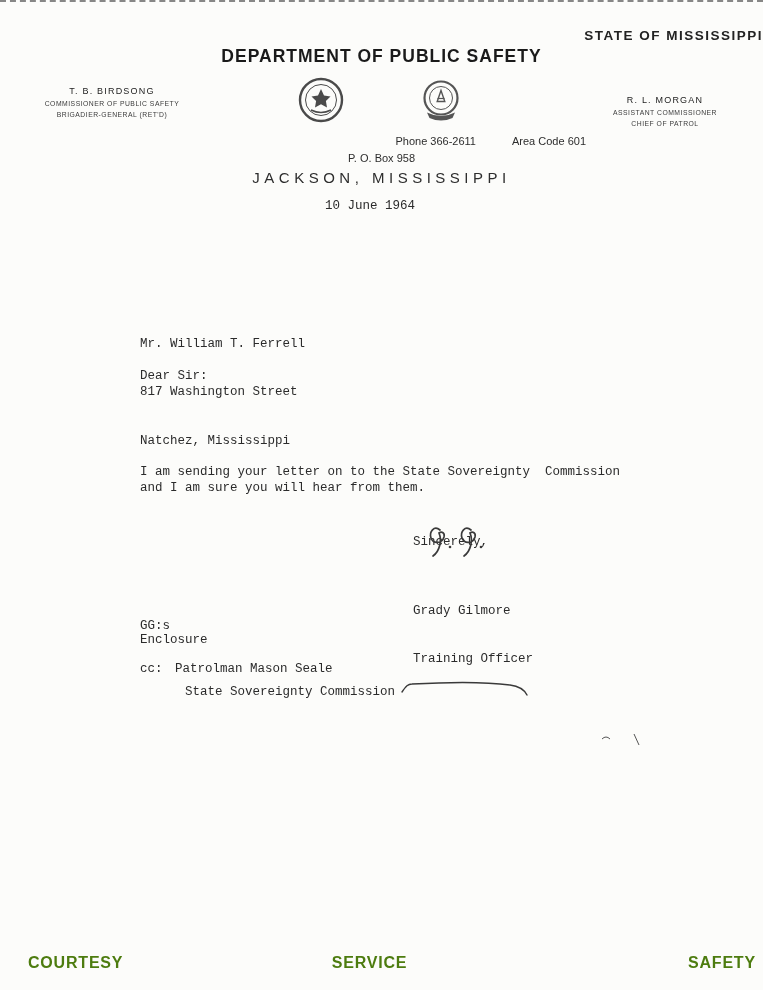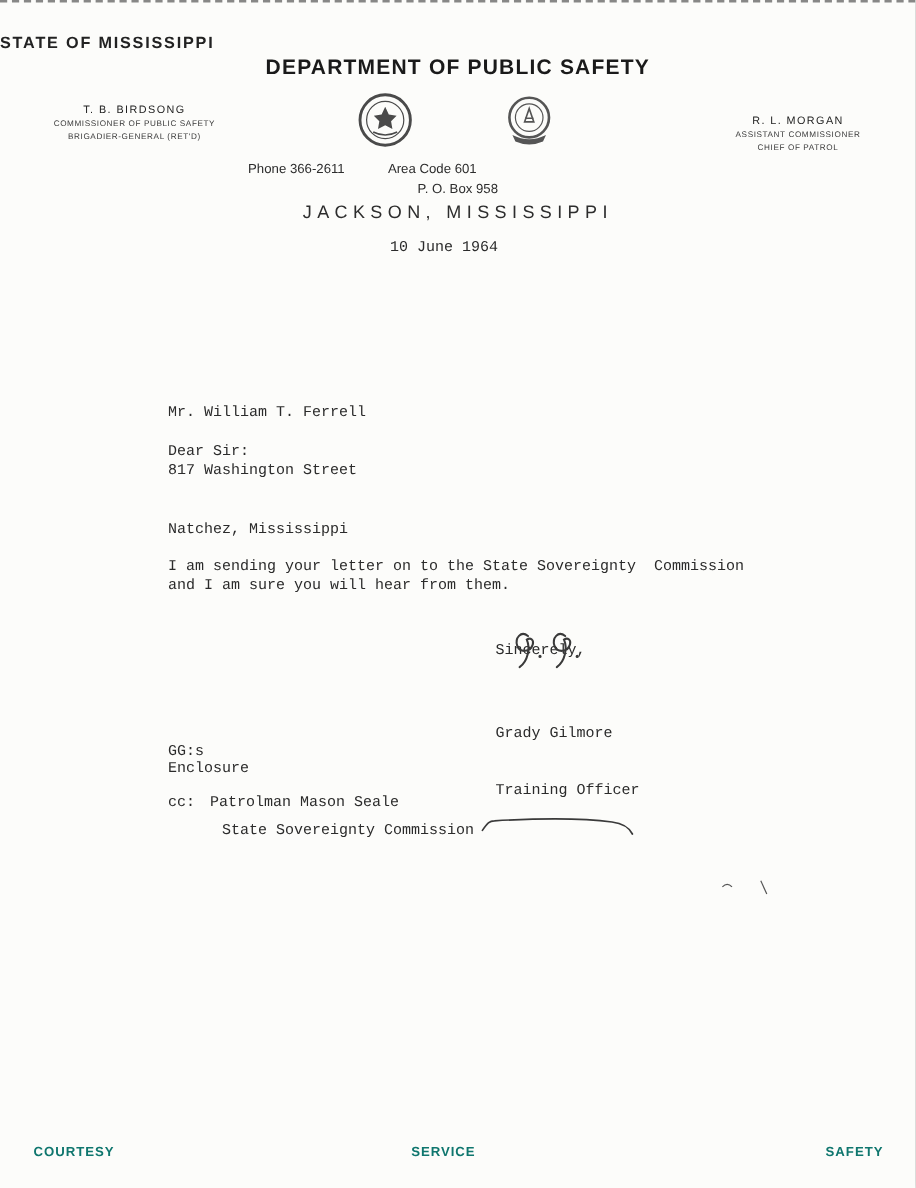--- a/index.html
+++ b/index.html
@@ -20,37 +20,37 @@
     line-height:1.3;
     color:#2b2b2b;
     white-space:pre-wrap;
   }
   .scan-edge {
     left:0; top:7; width:763px; height:0;
     border-top:2px dashed #6a6a6a;
     opacity:.8;
   }
   .hdr-state {
-    left:0; top:28px; width:763px; text-align:left;
+    left:0; top:28px; width:763px; text-align:right;
     font-size:13.5px; font-weight:bold; letter-spacing:1.5px; color:#222;
   }
   .hdr-dept {
     left:0; top:46px; width:763px; text-align:center;
     font-size:17.5px; font-weight:bold; letter-spacing:1px; color:#1a1a1a;
   }
   .official { text-align:center; color:#333; }
   .official .name { font-size:9px; letter-spacing:1.2px; color:#222; margin-bottom:3px; }
   .official .title { font-size:6.8px; letter-spacing:.5px; line-height:1.55; color:#3a3a3a; }
   .seal { }
   .contact { left:0; width:763px; text-align:center; font-size:11px; color:#2d2d2d; }
-  .phone-row { left:0; top:135px; width:604px; text-align:center; font-size:11px; color:#2d2d2d; }
+  .phone-row { left:0; top:135px; width:604px; text-align:right; font-size:11px; color:#2d2d2d; }
   .phone-row span { margin:0 18px; }
   .city { letter-spacing:4.5px; font-size:15px; }
   .sig-svg path { stroke:#3a3a3a; }
-  .footer-word { font-size:11px; letter-spacing:.8px; color:#0f766e; font-weight:bold; }
+  .footer-word { font-size:16px; letter-spacing:.8px; color:#4d7c0f; font-weight:bold; }
 </style>
 </head>
 <body>
 
 <div class="page">
 
   <div class="abs scan-edge"></div>
 
   <div class="abs hdr-state">STATE OF MISSISSIPPI</div>
   <div class="abs official" style="left:22px; top:86px; width:180px;">

